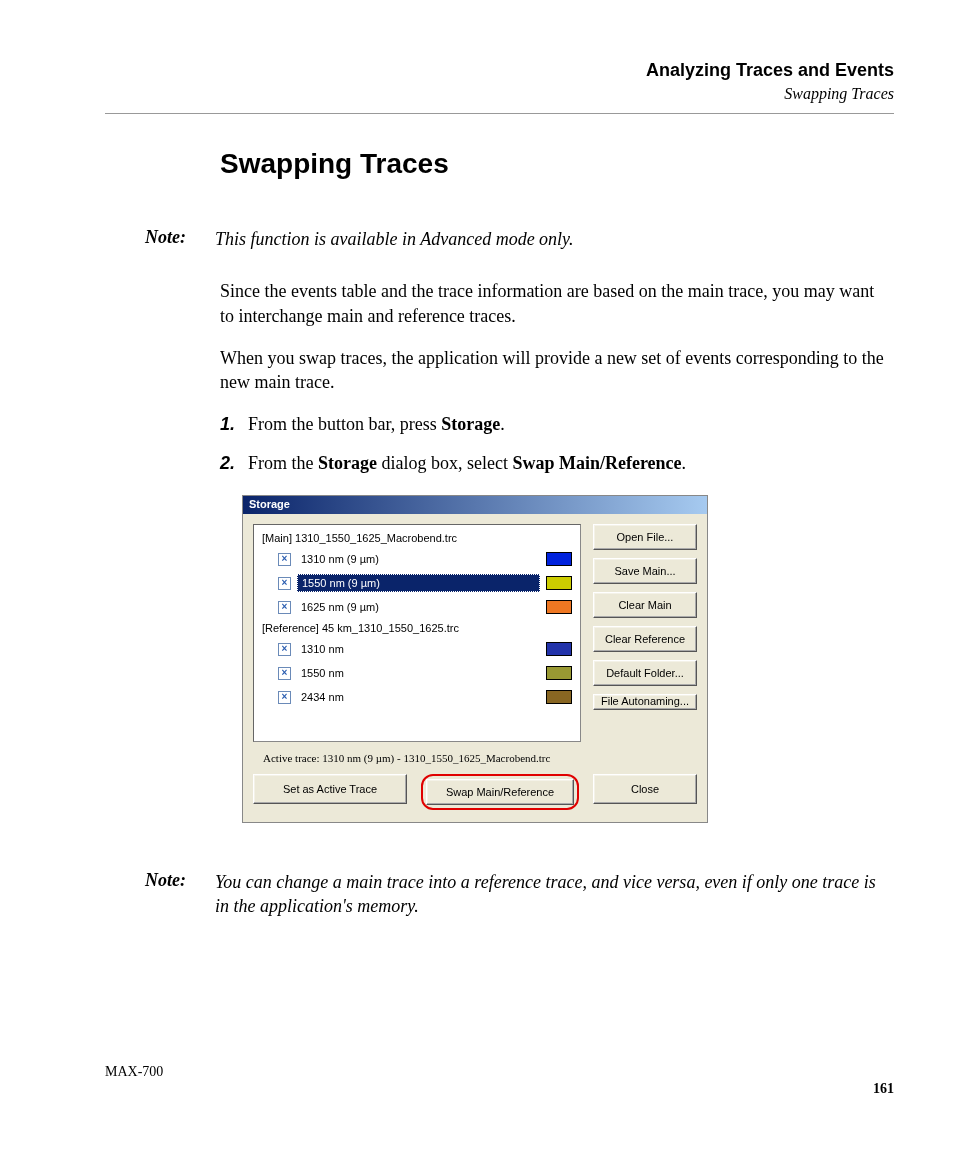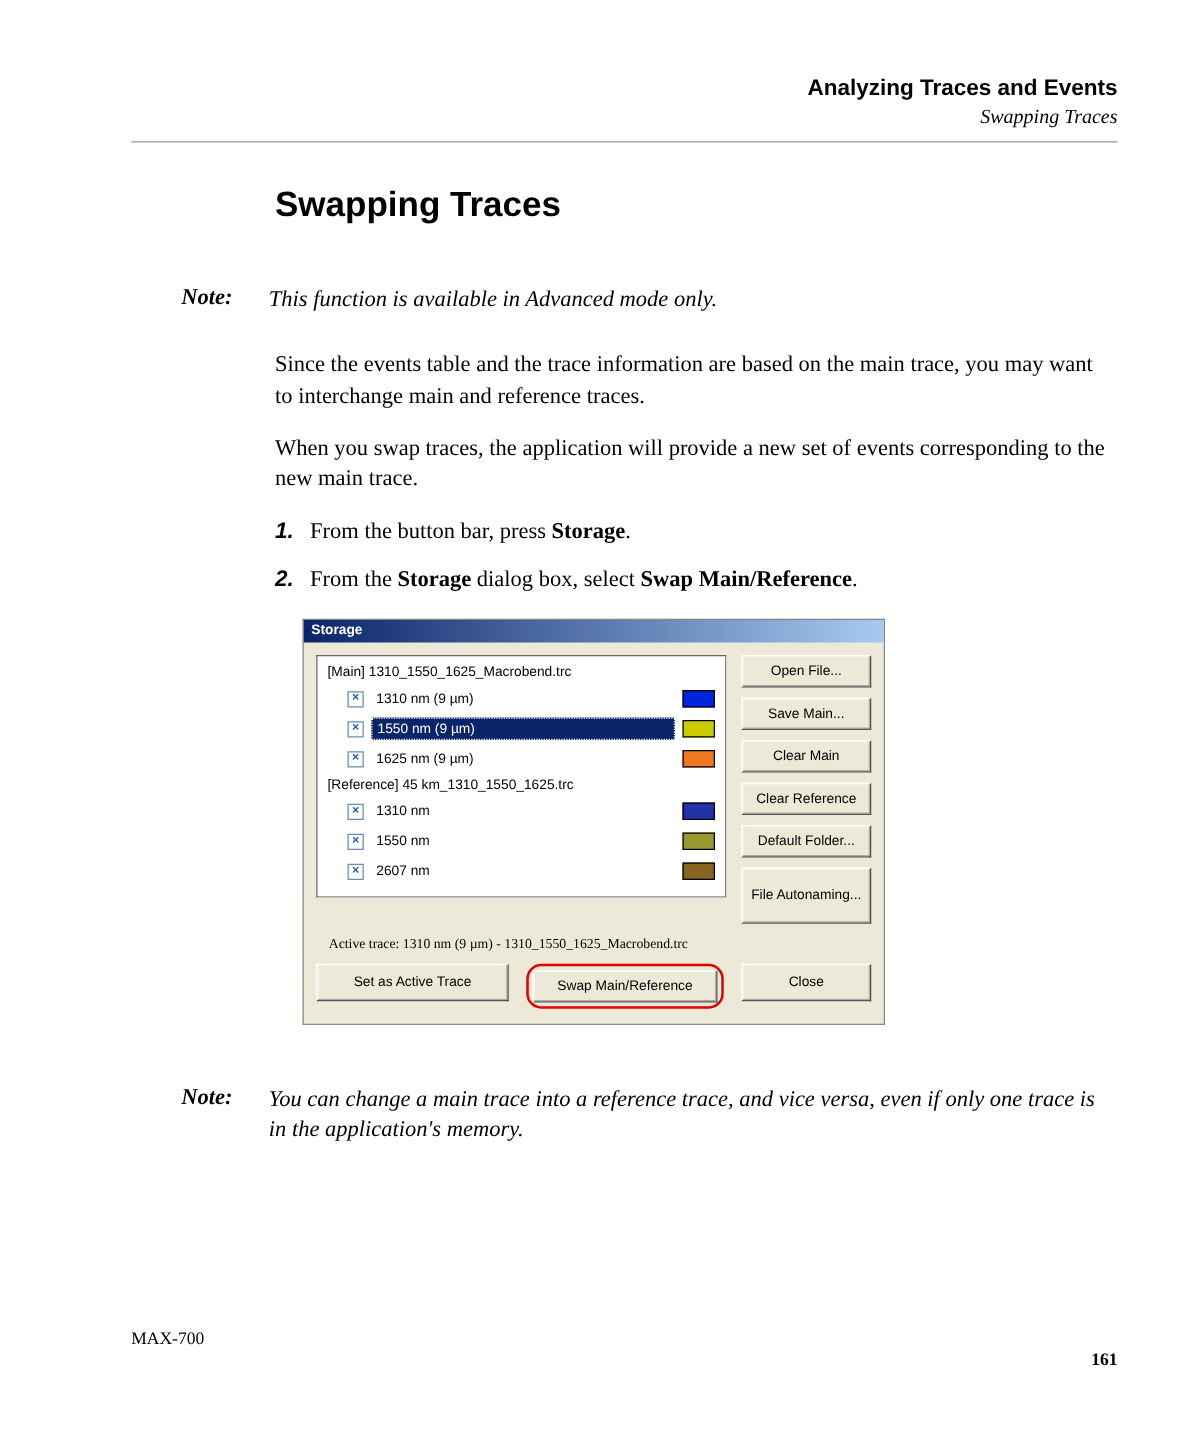--- a/index.html
+++ b/index.html
@@ -45,21 +45,21 @@
     padding: 2px 6px;
   }
   .dlg-body { padding: 10px 10px 12px 10px; }
   .dlg-row { display: flex; gap: 12px; }
   .list-area { flex: 1; }
   .list-panel {
     background: #fff;
     border: 1px solid #888;
     border-top-color: #666; border-left-color: #666;
     padding: 4px 0;
-    height: 194px;
+    height: 218px;
   }
   .li-header { font-size: 11px; padding: 3px 8px; }
   .li-item { display: flex; align-items: center; height: 24px; padding: 0 8px 0 24px; gap: 6px; }
   .chk {
     width: 13px; height: 13px; border: 1px solid #6a8ab8; background: #fff;
     display: flex; align-items: center; justify-content: center;
     color: #2a5db0; font-size: 10px; line-height: 1; font-weight: bold;
   }
   .li-label { flex: 1; font-size: 11px; padding: 2px 4px; }
   .li-label.sel { background: #0a246a; color: #fff; border: 1px dotted #fff; }
@@ -68,21 +68,21 @@
   .winbtn {
     background: #ece9d8;
     border: 1px solid #888;
     border-top-color: #fff; border-left-color: #fff;
     border-right-color: #555; border-bottom-color: #555;
     font-size: 11px;
     text-align: center;
     padding: 6px 2px;
     box-shadow: inset -1px -1px 0 #aaa, inset 1px 1px 0 #f4f2e8;
   }
-  .winbtn.tall { padding: 2px 2px; line-height: 1.2; height: 45px; display: flex; align-items: center; justify-content: center; }
+  .winbtn.tall { padding: 2px 2px; line-height: 1.2; height: 16px; display: flex; align-items: center; justify-content: center; }
   .active-label { font-size: 11px; margin: 10px 0 10px 10px; font-family: Liberation Serif, serif; }
   .bottom-row { display: flex; gap: 14px; align-items: flex-start; }
   .bottom-row .winbtn { flex: 1; padding: 8px 2px; }
   .highlight-wrap {
     flex: 1;
     border: 2.5px solid #e00000;
     border-radius: 12px;
     padding: 3px;
   }
   .highlight-wrap .winbtn { width: 100%; padding: 6px 2px; }
@@ -162,21 +162,21 @@
               <span class="li-label">1310 nm</span>
               <span class="swatch" style="background:#2233aa"></span>
             </div>
             <div class="li-item">
               <span class="chk">×</span>
               <span class="li-label">1550 nm</span>
               <span class="swatch" style="background:#999933"></span>
             </div>
             <div class="li-item">
               <span class="chk">×</span>
-              <span class="li-label">2607 nm</span>
+              <span class="li-label">2434 nm</span>
               <span class="swatch" style="background:#886622"></span>
             </div>
           </div>
         </div>
         <div class="btn-col">
           <div class="winbtn">Open File...</div>
           <div class="winbtn">Save Main...</div>
           <div class="winbtn">Clear Main</div>
           <div class="winbtn">Clear Reference</div>
           <div class="winbtn">Default Folder...</div>

